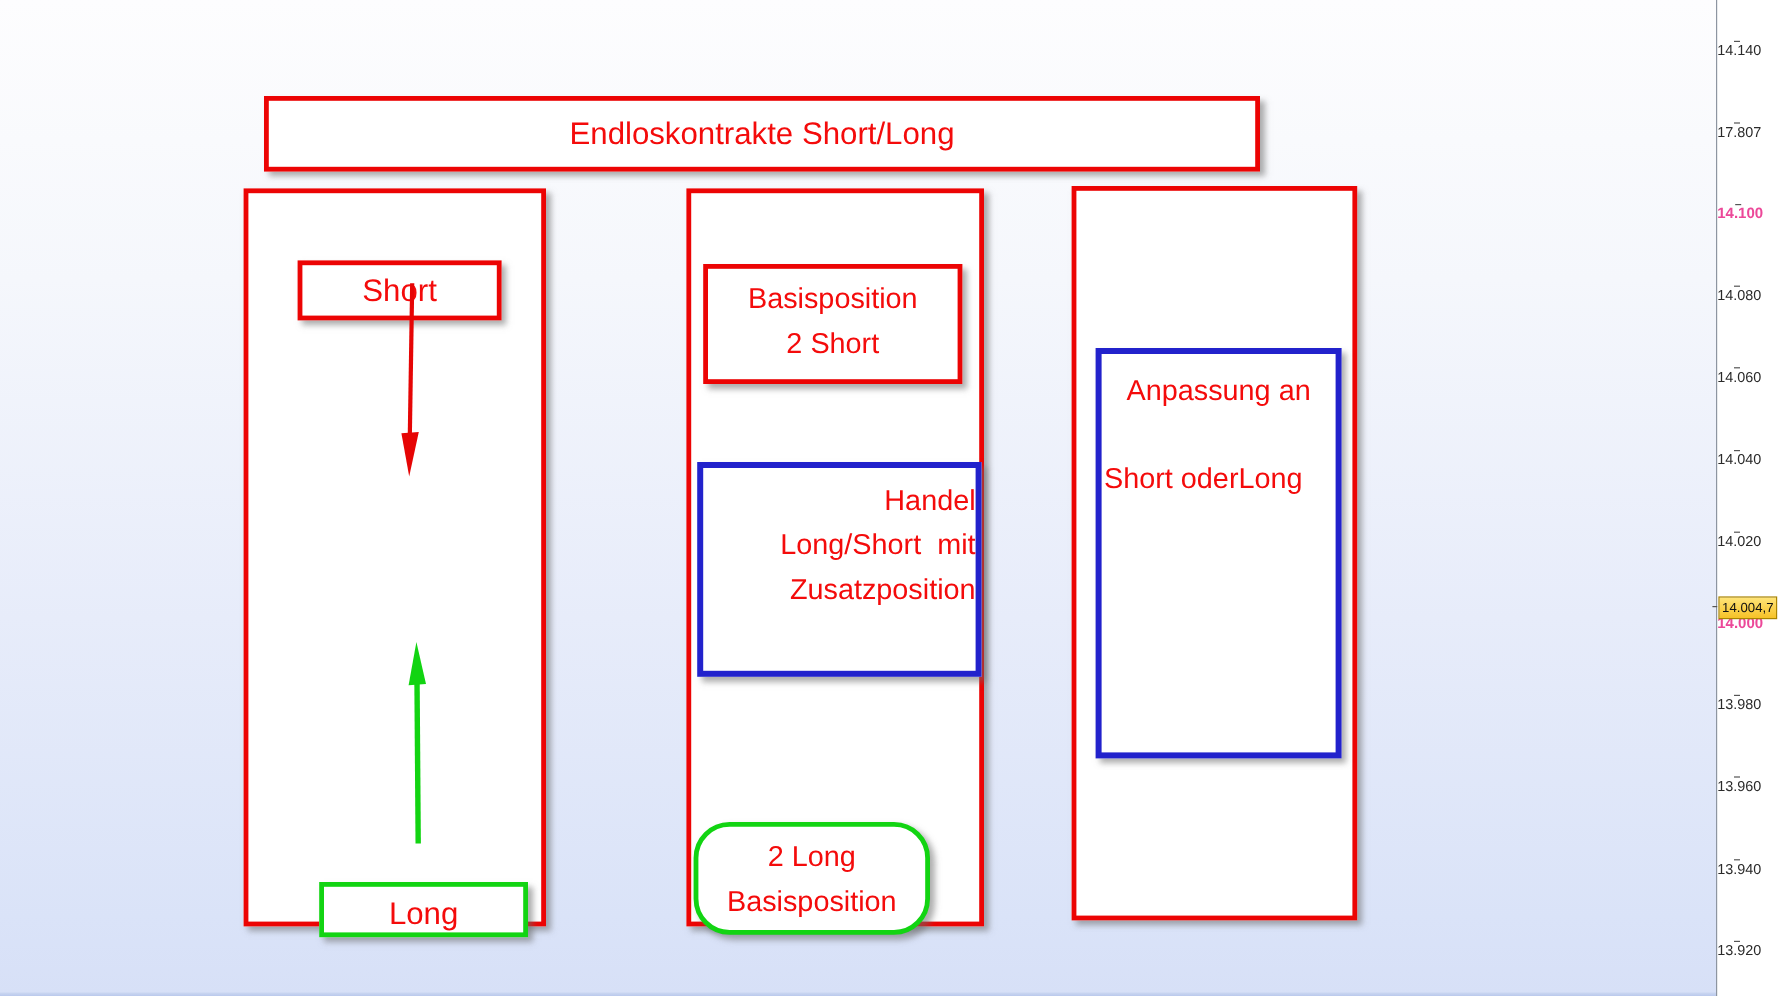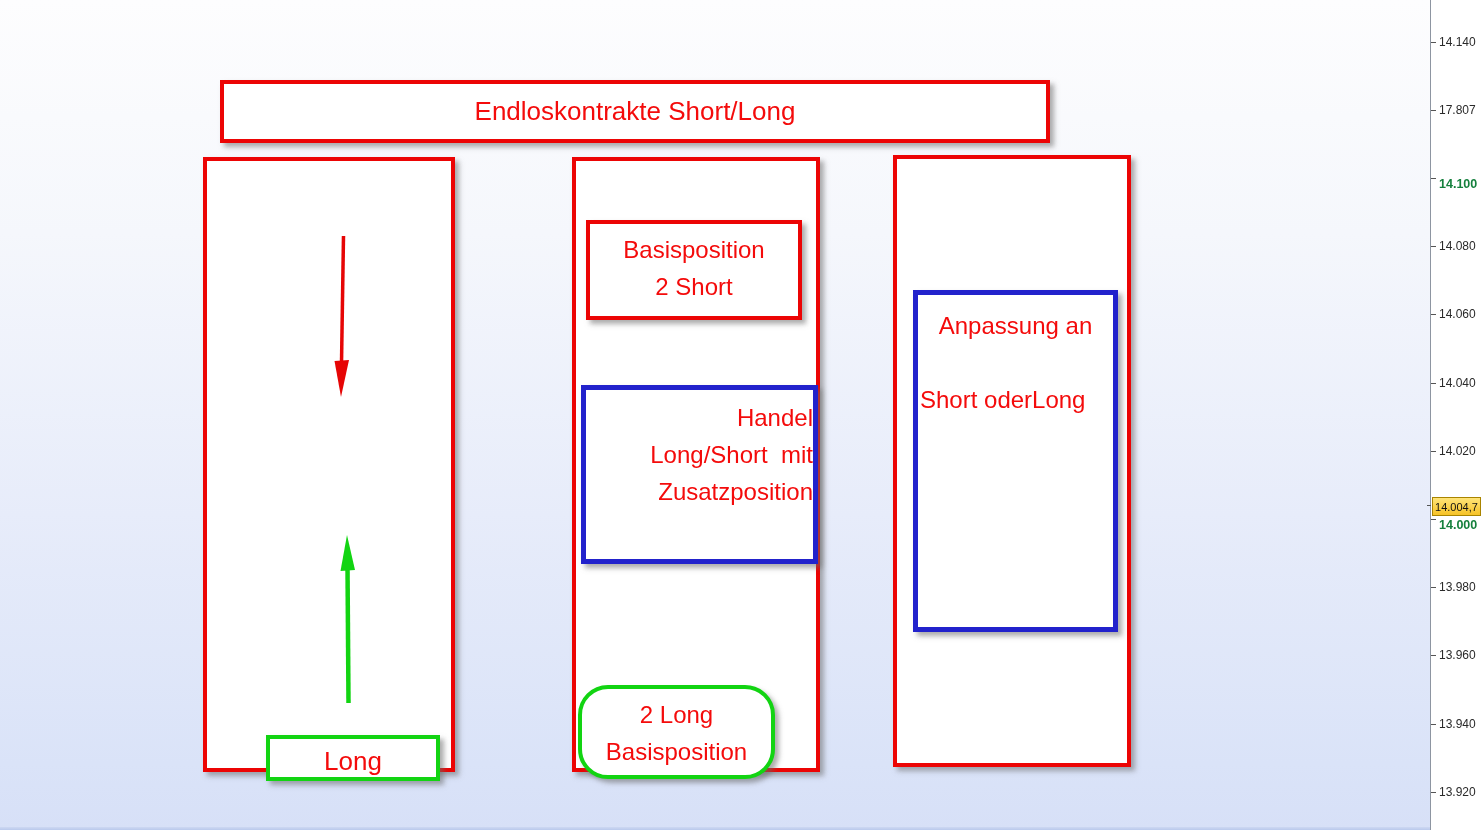--- a/index.html
+++ b/index.html
@@ -7,24 +7,24 @@
     position:relative; width:1482px; height:830px; overflow:hidden;
     font-family:"Liberation Sans", sans-serif;
     background:linear-gradient(180deg,#fdfdfe 0%,#f5f7fc 28%,#e7ecfa 62%,#dae3f8 92%,#d7e0f7 100%);
   }
   .bottom-edge { position:absolute; left:0; bottom:0; width:1431px; height:3px;
     background:linear-gradient(180deg,#cdd8f2,#bac9ec); }
 
   
   .axis { position:absolute; top:0; right:0; width:51px; height:830px;
     background:#ffffff; border-left:1px solid #8d95a1; }
-  .tick { position:absolute; left:0; height:16px; display:flex; align-items:center; }
+  .tick { position:absolute; left:0; height:16px; display:flex; align-items:center;flex-direction:column; }
   .tick .dash { width:5px; height:1px; background:#555; margin-right:3px; flex:0 0 auto; }
   .tick .lbl { font-size:12px; color:#2a2a2a; white-space:nowrap; }
-  .tick.bold .lbl { font-weight:bold; font-size:12.5px; color:#15803d;margin-top:12px; }
+  .tick.bold .lbl { font-weight:bold; font-size:12.5px; color:#ec4899; }
   .price-tag { position:absolute; left:1px; top:497px; width:47px; height:17px;
     background:linear-gradient(180deg,#ffe478,#f6c227);
     border:1px solid #a98400; display:flex; align-items:center; justify-content:center;
     font-size:11px; color:#111; white-space:nowrap; }
   .price-tag-tick { position:absolute; left:-4px; top:505px; width:4px; height:1px; background:#555; }
 
   
   .shadowed { box-shadow:4px 4px 5px rgba(105,105,105,0.55); }
   .red-text { color:#f40b0b;margin-top:32px; }
   .annot { position:absolute; background:#ffffff; }
@@ -66,20 +66,23 @@
   <div class="bottom-edge"></div>
 
   <div class="annot border-red shadowed red-text title-box">
     <span>Endloskontrakte Short/Long</span>
   </div>
 
   <div class="annot border-red shadowed panel-left"></div>
   <div class="annot border-red shadowed panel-mid"></div>
   <div class="annot border-red shadowed panel-right"></div>
 
+  <div class="annot border-red shadowed red-text short-box">
+    <span>Short</span>
+  </div>
 
   <svg class="arrow-svg" style="left:325px; top:233px;" width="36" height="170">
     <line x1="18.5" y1="3" x2="16.5" y2="131" stroke="#e60505" stroke-width="3.5"></line>
     <polygon points="16,164 9.5,128 24,127" fill="#e60505"></polygon>
   </svg>
 
   <svg class="arrow-svg" style="left:330px; top:531px;" width="36" height="176">
     <line x1="18.5" y1="172" x2="17.5" y2="36" stroke="#12d412" stroke-width="4.5"></line>
     <polygon points="17,4 10.5,40 25,39" fill="#12d412"></polygon>
   </svg>

